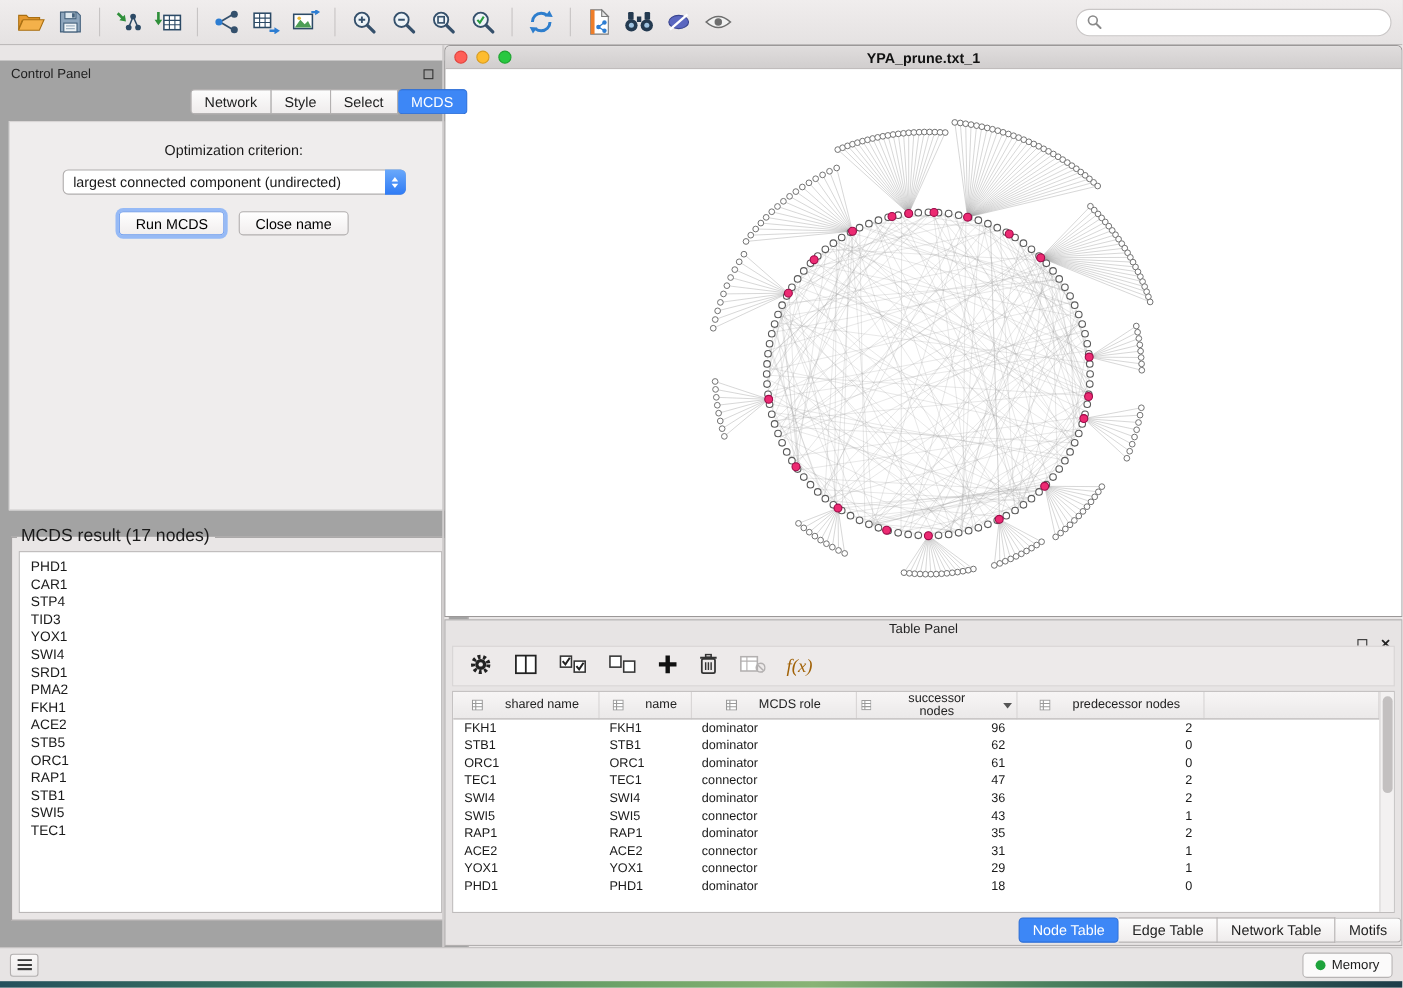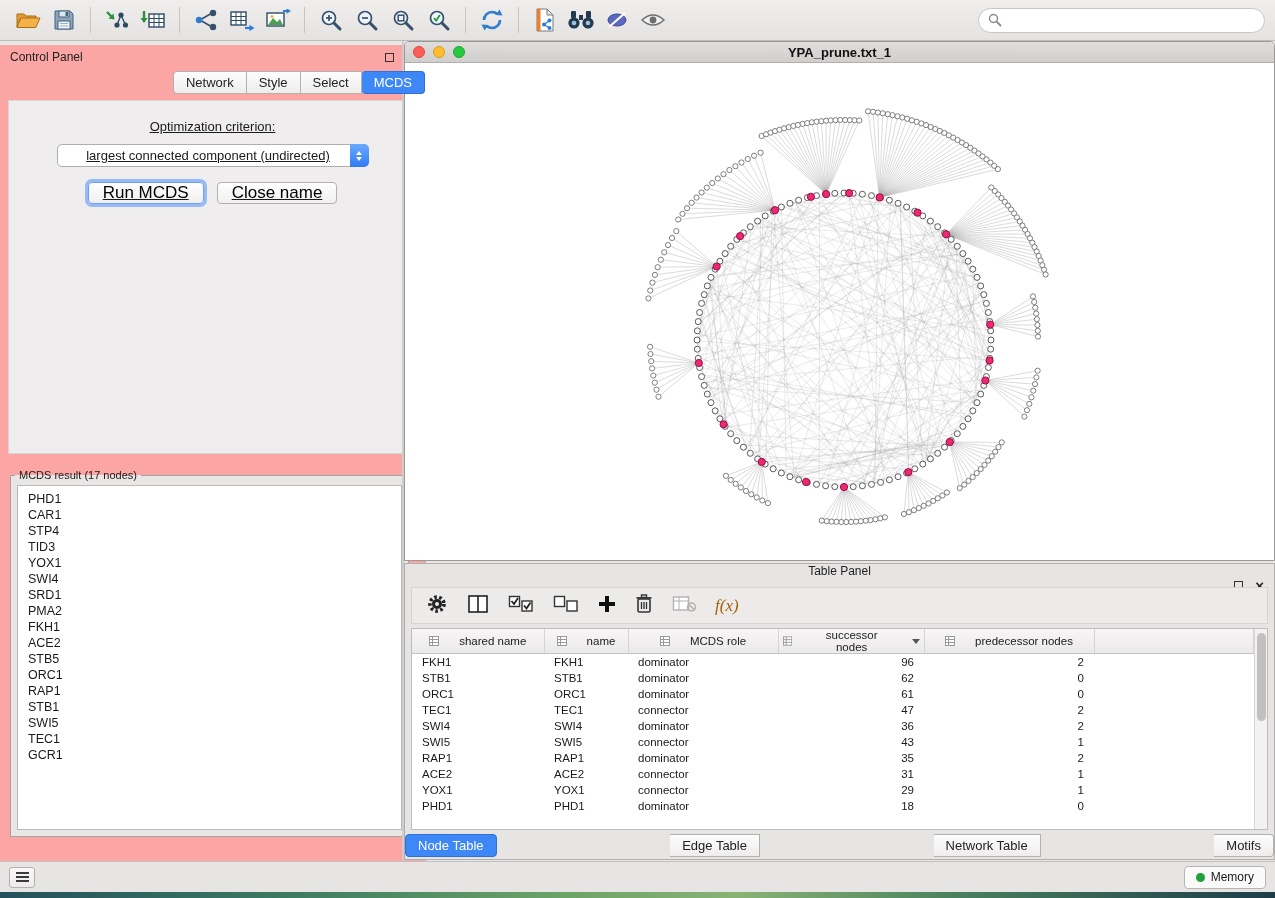--- a/index.html
+++ b/index.html
@@ -7,43 +7,43 @@
   body{font-family:"Liberation Sans",sans-serif;font-size:13px;color:#1a1a1a;background:#e9e6e6;position:relative;}
 
   
   .toolbar{position:absolute;top:0;left:0;right:0;height:41px;background:linear-gradient(#f0eded,#e5e2e2);border-bottom:1px solid #bdbaba;display:flex;align-items:center;padding:0 10px;}
   .tbtn{width:36px;height:32px;border:none;background:transparent;display:flex;align-items:center;justify-content:center;border-radius:4px;cursor:default;}
   .tb-sep{width:1px;height:26px;background:#c7c4c4;margin:0 8px;flex:none;}
   .search-box{margin-left:auto;width:287px;height:25px;background:#fff;border:1px solid #c9c6c6;border-radius:13px;display:flex;align-items:center;padding:0 9px;gap:6px;}
   .search-box input{border:none;outline:none;flex:1;font-size:13px;background:transparent;font-family:"Liberation Sans",sans-serif;}
 
   
-  .control-panel{position:absolute;left:0;top:45px;width:426px;bottom:37px;background:#fca5a5;border-right:1px solid #b3b0b0;}
+  .control-panel{position:absolute;left:0;top:55px;width:426px;bottom:37px;background:#a3a3a3;border-right:1px solid #b3b0b0;}
   .panel-header{height:24px;display:flex;align-items:center;padding:0 10px;}
   .panel-title{font-size:12px;color:#222;}
   .win-btns{margin-left:auto;display:flex;align-items:center;gap:12px;}
   .float-sq{width:9px;height:9px;border:1.5px solid #333;display:inline-block;}
   .close-x{font-size:15px;font-weight:bold;color:#222;line-height:1;}
   .tabs-row{display:flex;justify-content:flex-end;margin-top:2px;position:relative;z-index:2;}
   .tab{padding:3px 12px;border:1px solid #b3b0b0;border-left:none;background:linear-gradient(#fdfdfd,#efecec);font-size:13px;color:#222;cursor:default;}
   .tab:first-child{border-left:1px solid #b3b0b0;border-radius:4px 0 0 4px;}
   .tab:last-child{border-radius:0 4px 4px 0;}
   .tab.active{background:#3d87f6;color:#fff;border-color:#2f6fd6;border-radius:4px;}
-  .mcds-pane{margin:6px 8px 0 8px;height:354px;background:#efeded;border:1px solid #d8d5d5;text-align:center;text-decoration:underline;}
+  .mcds-pane{margin:6px 8px 0 8px;height:354px;background:#efeded;border:1px solid #d8d5d5;text-align:center;}
   .opt-label{margin-top:18px;font-size:13px;}
   .dropdown{margin:10px auto 0 auto;width:312px;height:23px;background:#fff;border:1px solid #b0adad;border-radius:5px;display:flex;align-items:center;position:relative;padding-left:9px;font-size:13px;}
-  .dropdown .dd-text{flex:1;text-align:center;white-space:nowrap;overflow:hidden;}
+  .dropdown .dd-text{flex:1;text-align:left;white-space:nowrap;overflow:hidden;}
   .dd-stepper{width:19px;height:23px;margin-right:-1px;background:linear-gradient(#6aa9fb,#2f7bf5);border-radius:0 5px 5px 0;display:flex;flex-direction:column;align-items:center;justify-content:center;gap:2px;}
   .tri-up{width:0;height:0;border-left:3.5px solid transparent;border-right:3.5px solid transparent;border-bottom:4px solid #fff;}
   .tri-down{width:0;height:0;border-left:3.5px solid transparent;border-right:3.5px solid transparent;border-top:4px solid #fff;}
   .btn-row{margin-top:15px;display:flex;justify-content:center;gap:13px;}
-  .btn{height:22px;padding:0 14px;background:linear-gradient(#ffffff,#f1eeee);border:1px solid #b3b0b0;border-radius:4px;font-size:17px;font-family:"Liberation Sans",sans-serif;cursor:default;}
+  .btn{height:22px;padding:0 14px;background:linear-gradient(#ffffff,#f1eeee);border:1px solid #b3b0b0;border-radius:4px;font-size:13px;font-family:"Liberation Sans",sans-serif;cursor:default;}
   .btn.focused{box-shadow:0 0 0 3px rgba(77,144,254,.55);border-color:#6f9ef0;}
   .result-fieldset{position:absolute;left:10px;right:16px;top:424px;bottom:24px;border:1px solid #a5a2a2;background:#e9e6e6;}
-  .result-fieldset legend{font-size:11px;padding:0 4px;margin-left:4px;}
+  .result-fieldset legend{font-size:16px;padding:0 4px;margin-left:4px;}
   .result-list{position:absolute;left:6px;right:6px;top:4px;bottom:6px;background:#fff;border:1px solid #bbb8b8;padding:5px 10px;overflow:hidden;font-size:12.5px;line-height:16px;text-align:left;}
 
   
   .network-window{position:absolute;left:404px;top:41px;width:871px;height:520px;background:#fff;border:1px solid #9b9898;border-radius:5px 5px 0 0;overflow:hidden;}
   .net-titlebar{height:21px;background:linear-gradient(#e0dddd,#d1cece);border-bottom:1px solid #b2afaf;display:flex;align-items:center;position:relative;}
   .tl{width:12px;height:12px;border-radius:50%;margin-left:8px;flex:none;}
   .tl.red{background:#ff5f57;border:.5px solid #e0443e;}
   .tl.yellow{background:#febc2e;border:.5px solid #d89c1f;}
   .tl.green{background:#28c840;border:.5px solid #1da32f;}
   .net-title{position:absolute;left:0;right:0;text-align:center;font-size:13px;font-weight:bold;color:#111;pointer-events:none;}
@@ -56,21 +56,21 @@
   .fx{font-family:"Liberation Serif",serif;font-style:italic;font-size:17px;color:#a16207;}
   .tp-table-wrap{flex:1;margin:4px 6px 2px 6px;background:#fff;border:1px solid #bfbcbc;position:relative;overflow:hidden;}
   table.node-table{border-collapse:collapse;width:calc(100% - 13px);table-layout:fixed;font-size:11.5px;}
   table.node-table th{height:19px;background:linear-gradient(#f7f5f5,#ebe9e9);border-right:1px solid #d6d3d3;border-bottom:1px solid #c6c3c3;font-weight:normal;font-size:11.5px;color:#222;}
   .th-inner{display:flex;align-items:center;justify-content:center;gap:20px;padding:0 4px;}
   table.node-table td{padding:2px 10px;height:16px;white-space:nowrap;overflow:hidden;}
   td.num{text-align:right;padding-right:14px;}
   .chev{width:0;height:0;border-left:4px solid transparent;border-right:4px solid transparent;border-top:5px solid #555;}
   .vscroll{position:absolute;top:0;right:0;bottom:0;width:13px;background:#f3f1f1;border-left:1px solid #d8d5d5;}
   .vthumb{position:absolute;top:4px;left:2px;width:9px;height:88px;background:#c3c0c0;border-radius:5px;}
-  .tp-tabs{height:27px;display:flex;justify-content:space-between;align-items:center;flex:none;gap:20px;}
+  .tp-tabs{height:27px;display:flex;justify-content:flex-end;align-items:center;flex:none;}
 
   
   .status-bar{position:absolute;left:0;right:0;bottom:6px;height:31px;background:#e7e4e4;border-top:1px solid #c2bfbf;display:flex;align-items:center;padding:0 9px;}
   .menu-btn{width:26px;height:21px;border:1px solid #b3b0b0;background:linear-gradient(#faf8f8,#eceaea);border-radius:3px;display:flex;align-items:center;justify-content:center;}
   .hamb{width:13px;height:10px;background:linear-gradient(#3a3a3a 0 2px,transparent 2px 4px,#3a3a3a 4px 6px,transparent 6px 8px,#3a3a3a 8px 10px);}
   .memory-btn{margin-left:auto;height:23px;border:1px solid #b7b4b4;background:#fbfafa;border-radius:4px;display:flex;align-items:center;gap:6px;padding:0 11px;font-size:12px;}
   .mem-dot{width:9px;height:9px;border-radius:50%;background:#1ea33c;}
   .wallpaper{position:absolute;left:0;right:0;bottom:0;height:6px;background:linear-gradient(90deg,#24505c,#3c7a62 22%,#6fa468 45%,#88b375 58%,#4a805e 75%,#1d3c49);}
   .splitter{position:absolute;left:402px;top:41px;width:2px;bottom:37px;background:#cfcccc;}
 </style>
@@ -272,21 +272,20 @@
           <div>SRD1</div>
           <div>PMA2</div>
           <div>FKH1</div>
           <div>ACE2</div>
           <div>STB5</div>
           <div>ORC1</div>
           <div>RAP1</div>
           <div>STB1</div>
           <div>SWI5</div>
           <div>TEC1</div>
-          <div>GCR1</div>
         </div>
     </fieldset>
   </div>
   <div class="splitter"></div>
 
   <div class="network-window">
     <div class="net-titlebar">
       <span class="tl red"></span>
       <span class="tl yellow"></span>
       <span class="tl green"></span>

